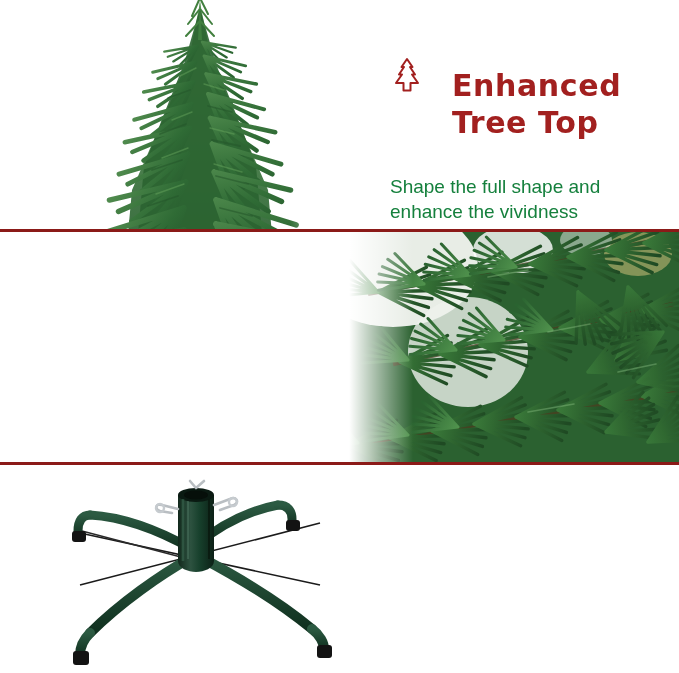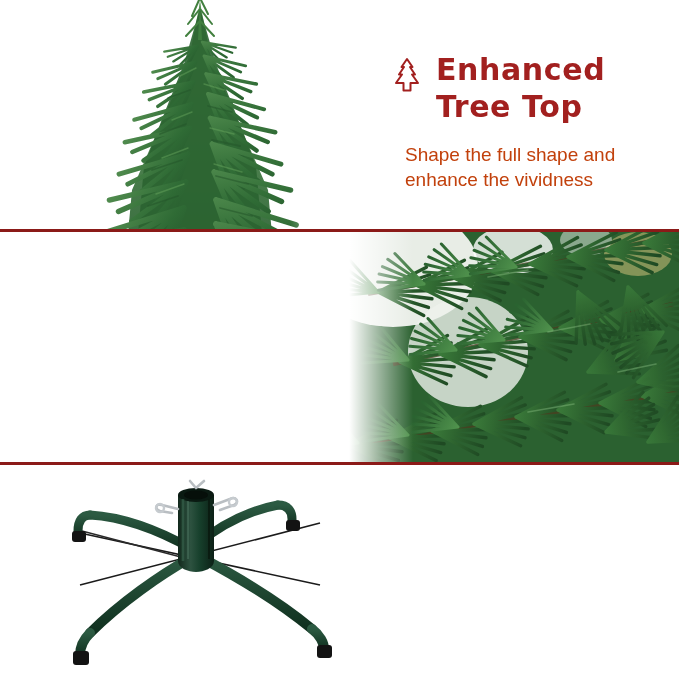--- a/index.html
+++ b/index.html
@@ -54,30 +54,30 @@
     margin-right: 12px;
     margin-top: 4px;
   }
 
   .heading {
     color: #a2201f;
     font-weight: bold;
     font-size: 30px;
     line-height: 1.22;
     letter-spacing: 0.6px;
-    margin: 0;
+    margin: 16px;
     font-family: "DejaVu Sans", sans-serif;
     white-space: pre-line;
   }
 
   .body-text {
-    color: #c2410c;
+    color: #15803d;
     font-size: 19px;
     line-height: 1.32;
-    margin: 15px;
+    margin: 0;
     font-family: "Liberation Sans", sans-serif;
     white-space: pre-line;
   }
   .tb-top .body-text    { margin-top: 17px; }
 
   
   .photo { position: absolute; }
 
   .tree-photo {
     left: 40px;

